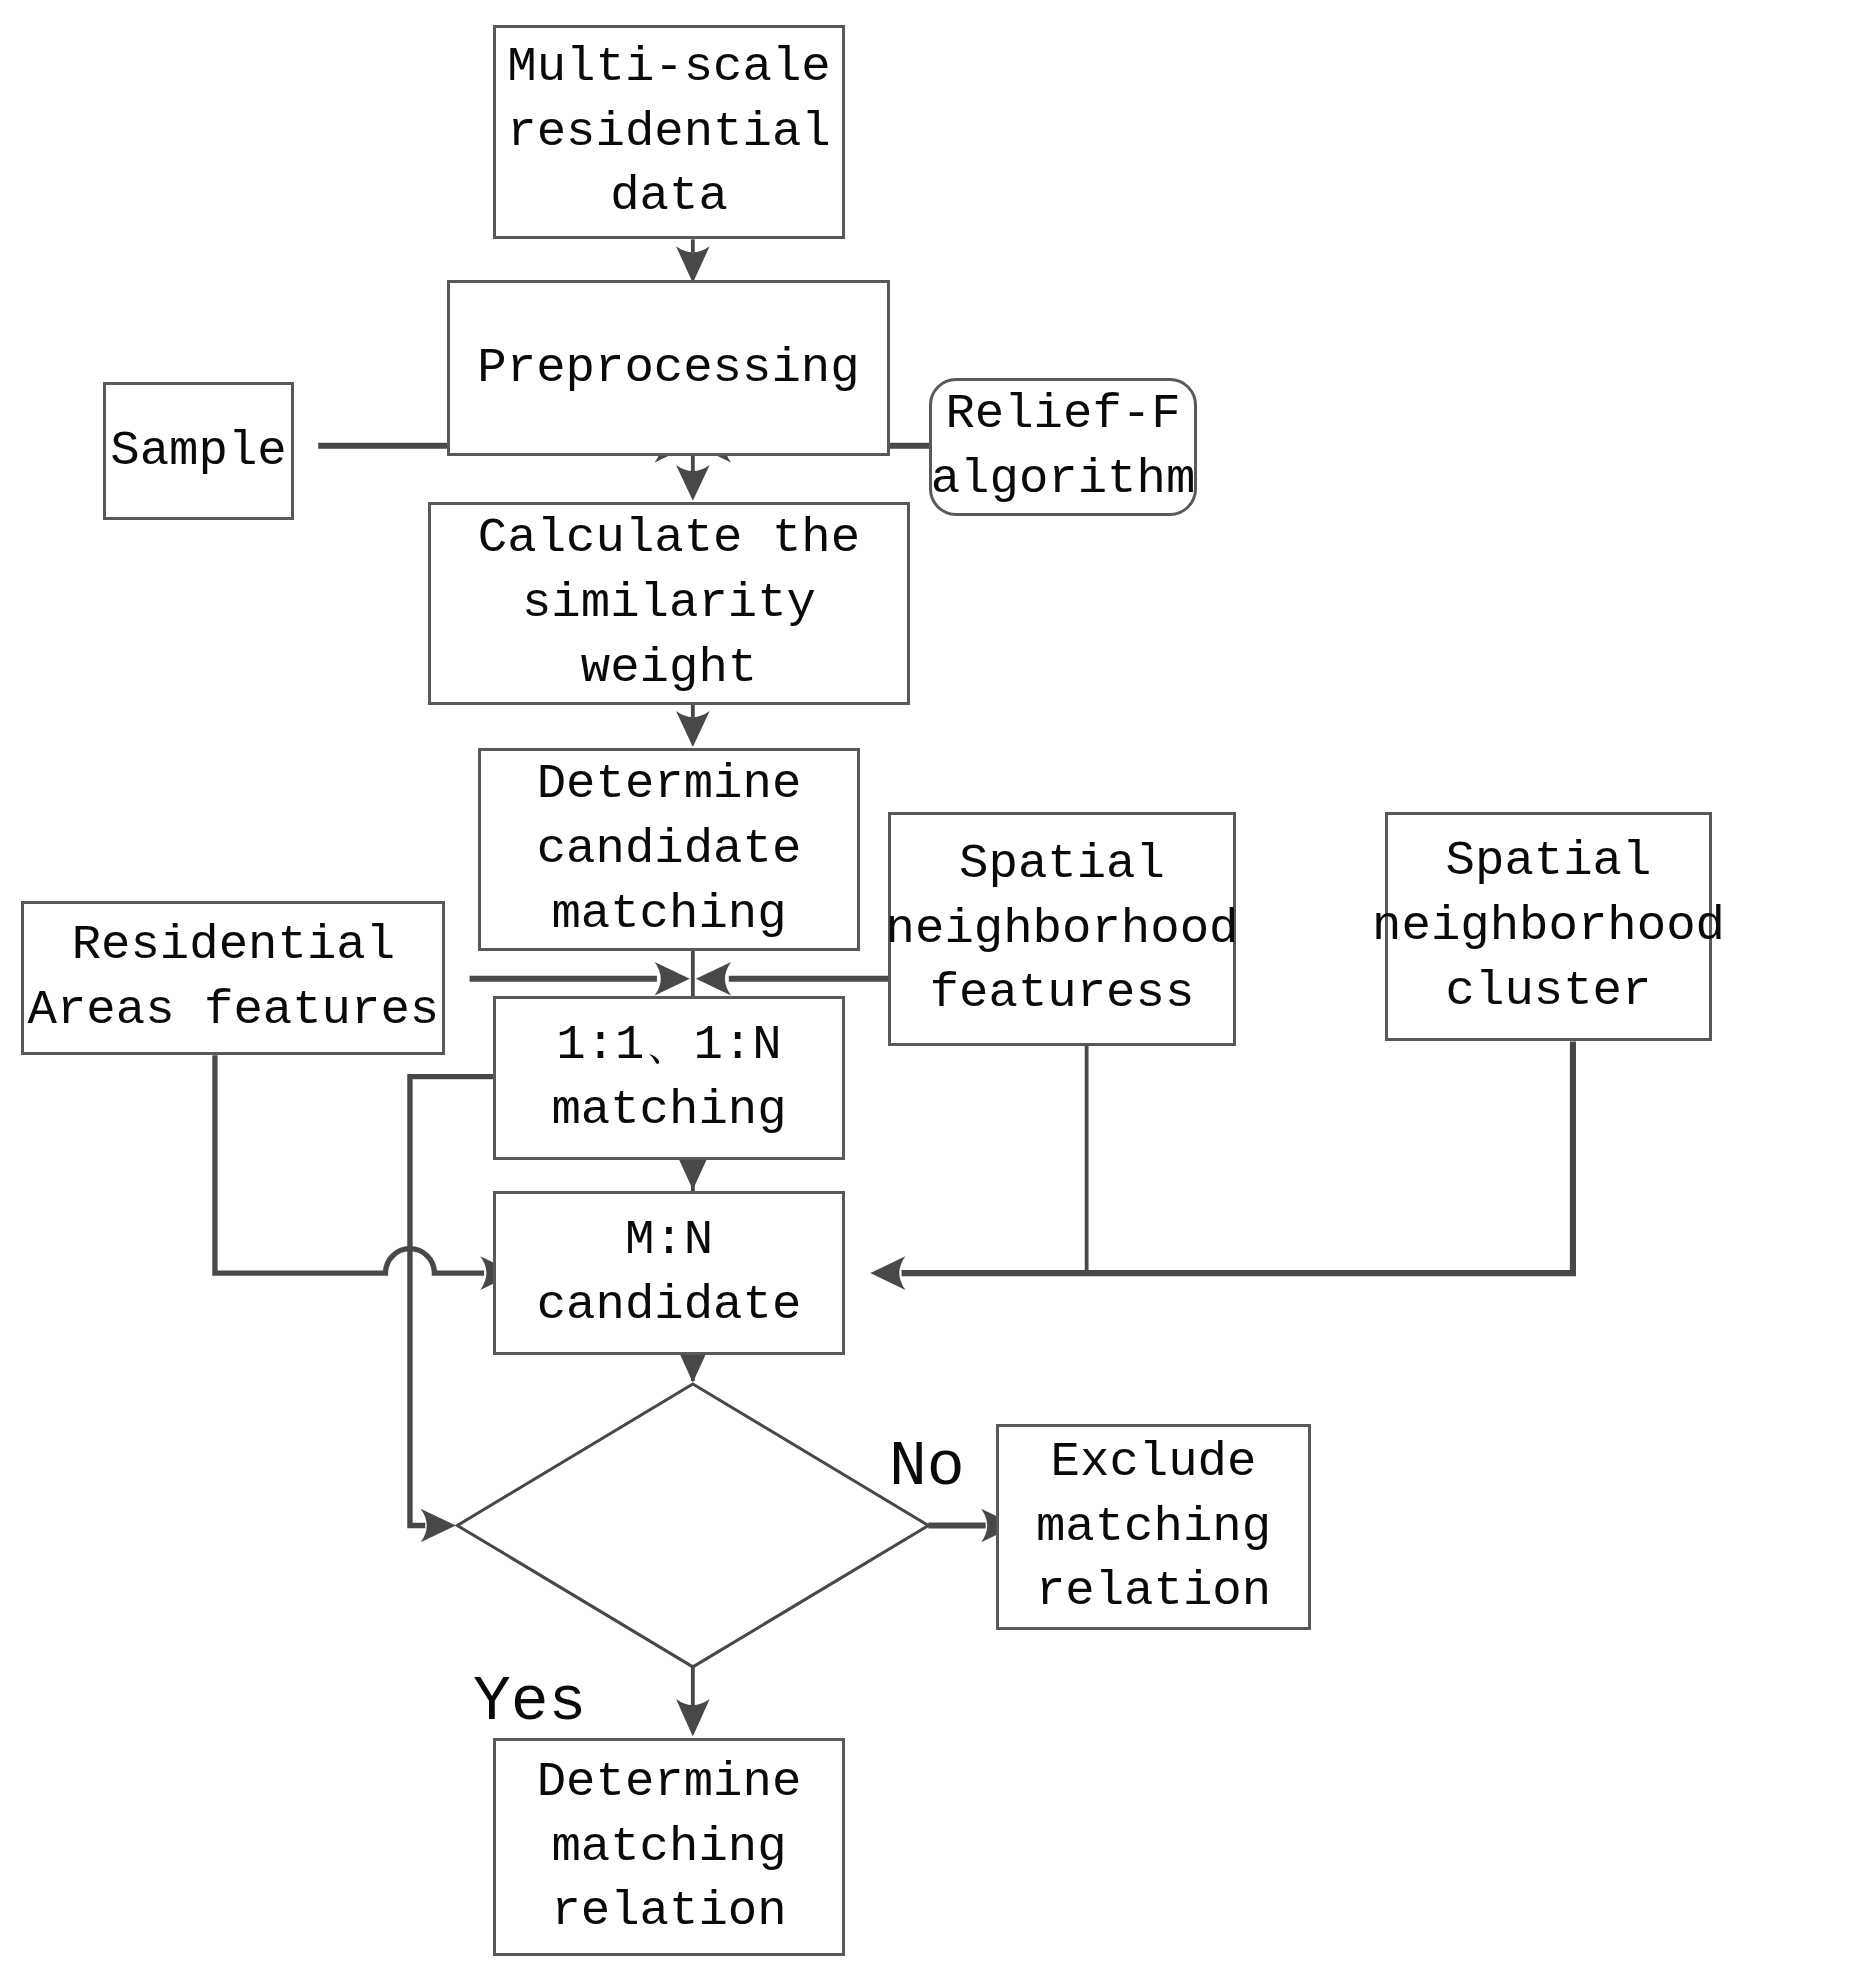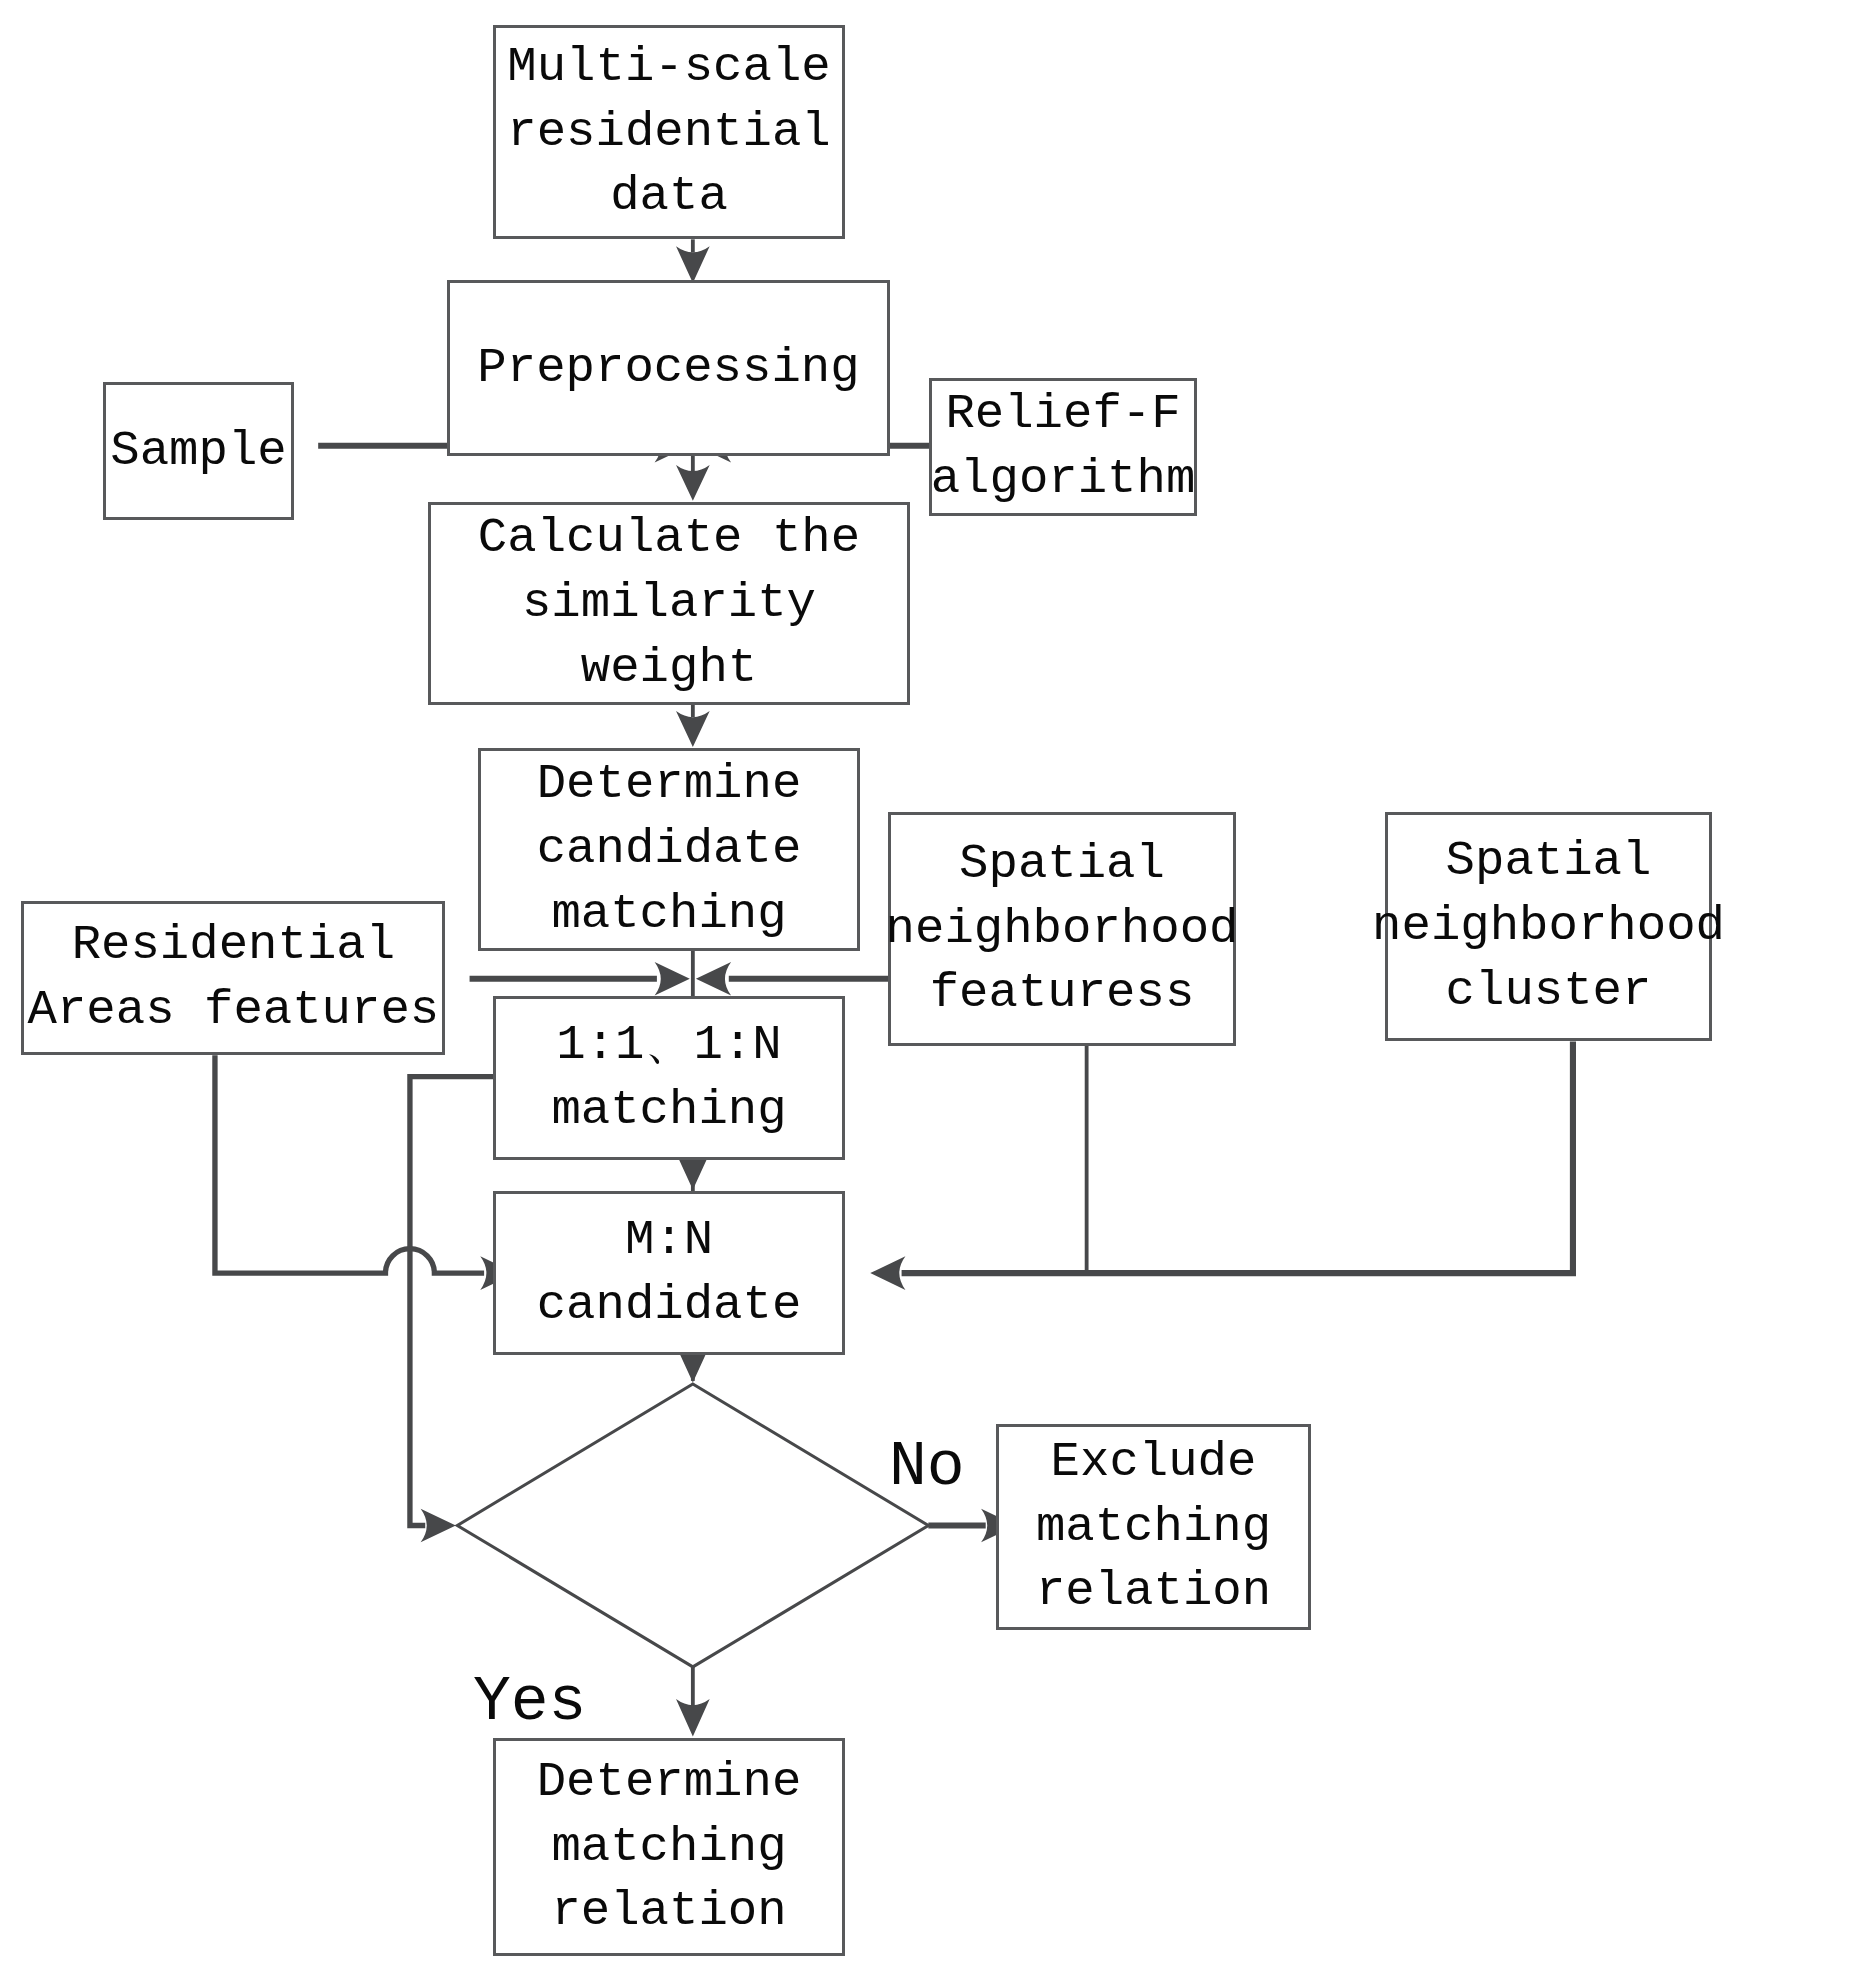--- a/index.html
+++ b/index.html
@@ -116,21 +116,21 @@
   </svg>
 
   <div class="node" style="left:493px;top:25px;width:352px;height:214px;"><span>Multi-scale
 residential
 data</span></div>
 
   <div class="node" style="left:447px;top:280px;width:443px;height:176px;"><span>Preprocessing</span></div>
 
   <div class="node" style="left:103px;top:382px;width:191px;height:138px;"><span>Sample</span></div>
 
-  <div class="node" style="left:929px;top:378px;width:268px;height:138px;"><span>Relief-F
+  <div class="node" style="left:929px;top:378px;width:268px;height:138px;border-radius:27px;"><span>Relief-F
 algorithm</span></div>
 
   <div class="node" style="left:428px;top:502px;width:482px;height:203px;"><span>Calculate the
 similarity
 weight</span></div>
 
   <div class="node" style="left:478px;top:748px;width:382px;height:203px;"><span>Determine
 candidate
 matching</span></div>
 

